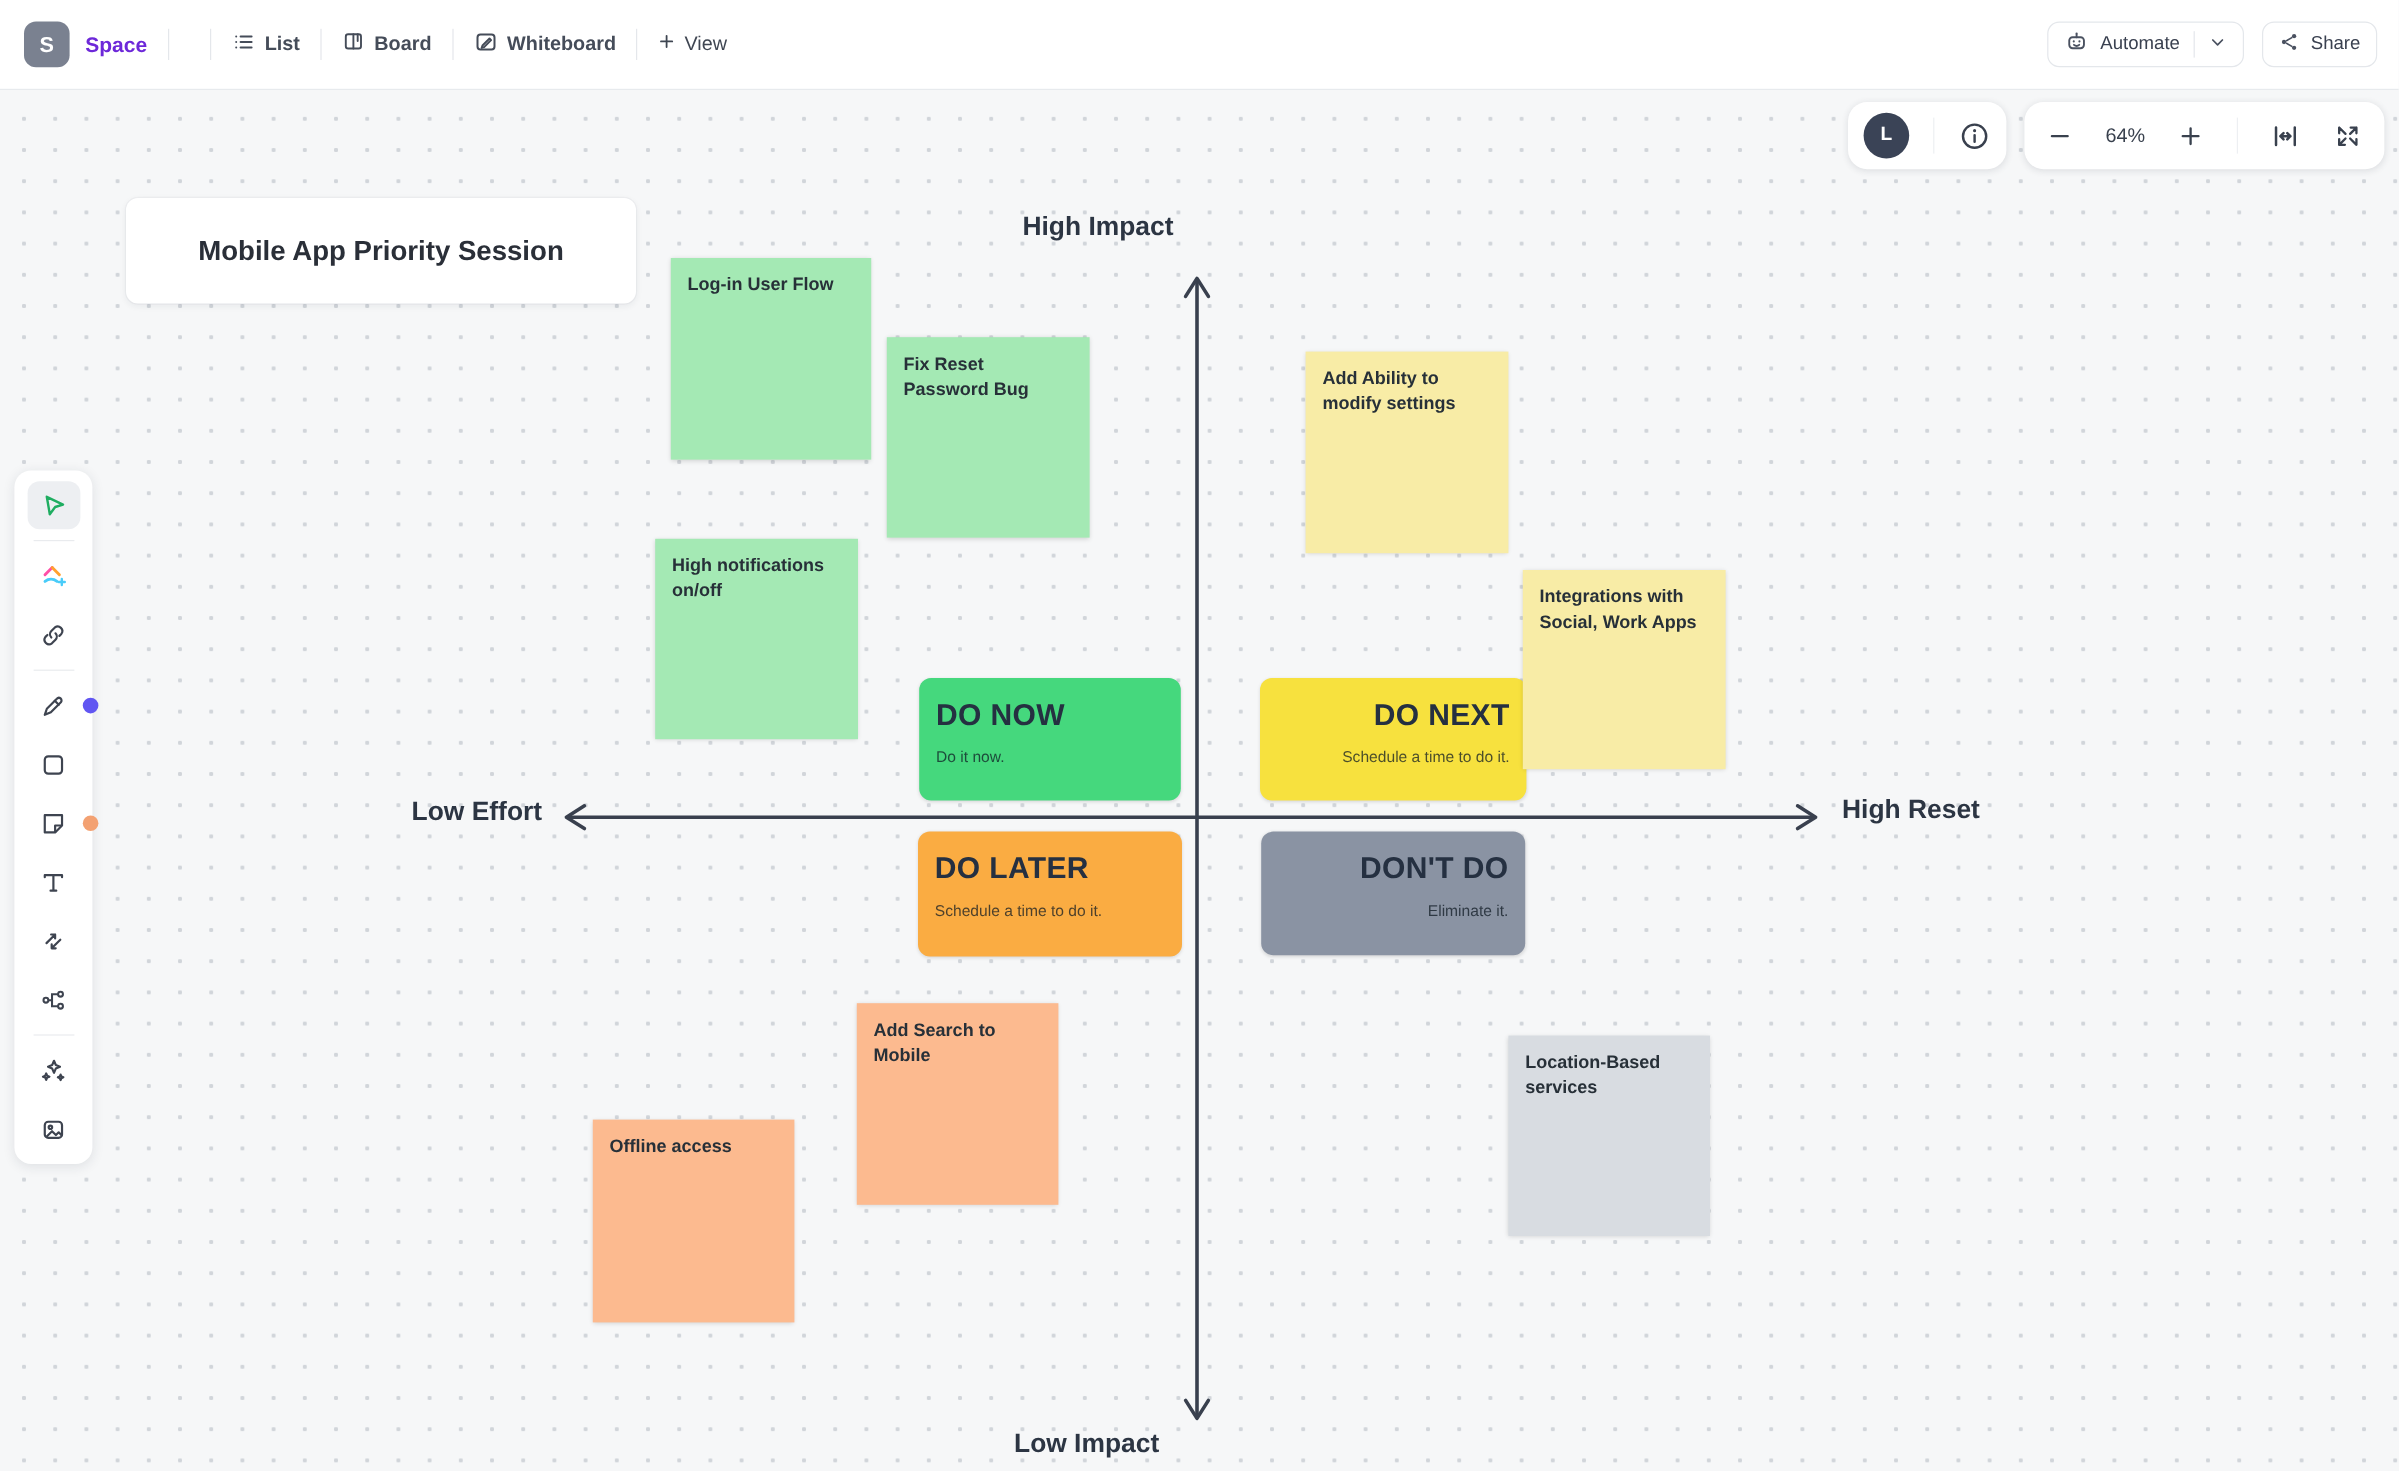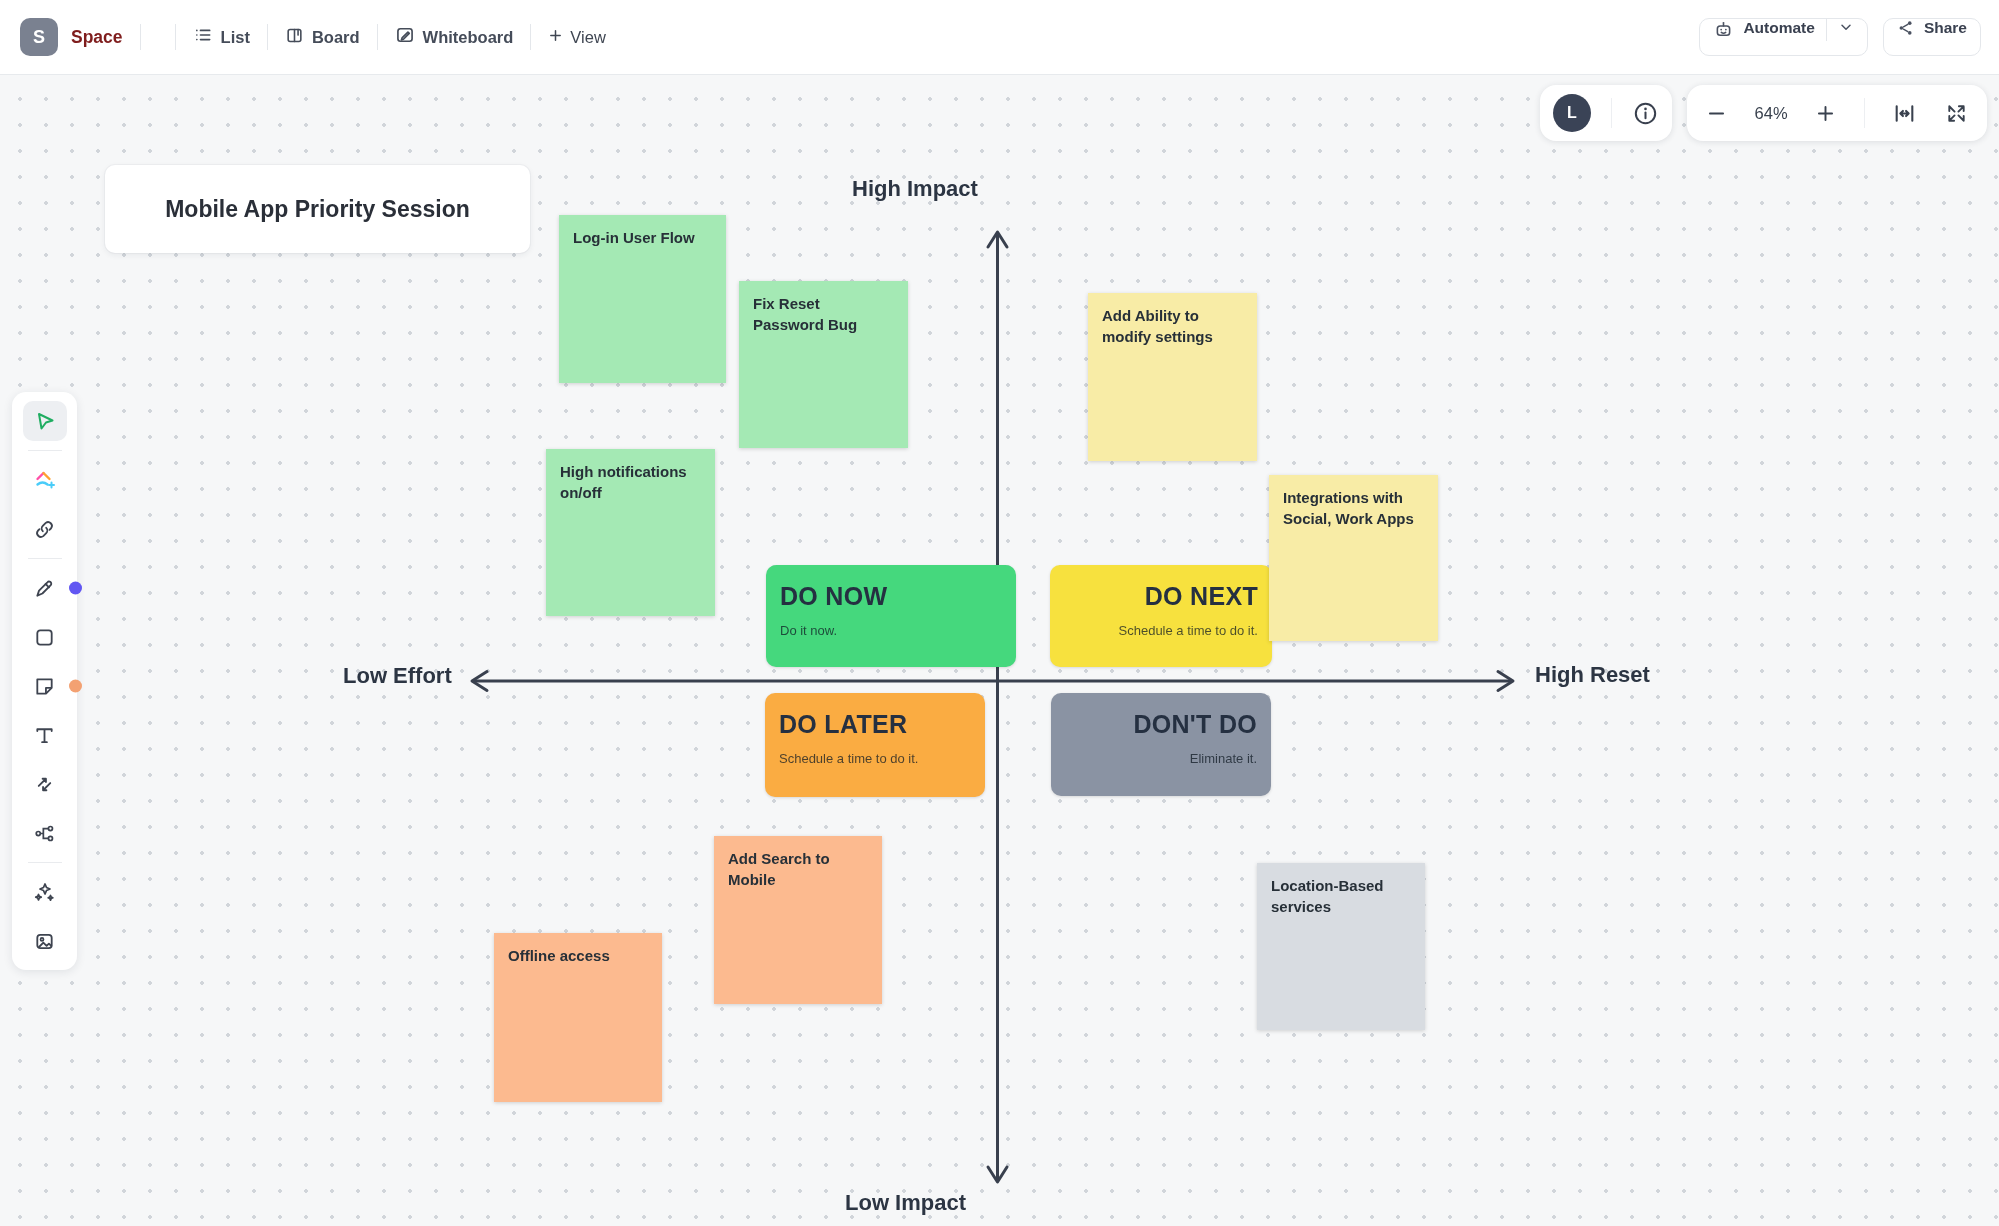--- a/index.html
+++ b/index.html
@@ -7,35 +7,35 @@
   body { font-family:"Liberation Sans","DejaVu Sans",sans-serif; background:#F6F7F8; color:#2B3140; }
   .app { position:relative; width:1999px; height:1226px; }
 
   
   header.topbar {
     position:absolute; top:0; left:0; right:0; height:75px; background:#FFFFFF;
     border-bottom:1px solid #E7EAED; display:flex; align-items:center; padding:0 18px 0 20px; z-index:20;
   }
   .ws-logo { width:38px; height:38px; border-radius:10px; background:#7A8190; color:#fff;
     display:flex; align-items:center; justify-content:center; font-size:18px; font-weight:700; }
-  .ws-name { margin-left:13px; font-size:17.5px; font-weight:700; color:#7f1d1d; }
+  .ws-name { margin-left:13px; font-size:17.5px; font-weight:700; color:#6d28d9; }
   .vsep { width:1px; height:26px; background:#E4E7EB; margin:0 17px; }
   .tabs { display:flex; align-items:center; height:75px; }
   .tab { position:relative; display:flex; align-items:center; gap:8px; height:75px;
     font-size:16.5px; font-weight:600; color:#454C59; cursor:pointer; white-space:nowrap; }
   .tab svg { flex:0 0 auto; }
   .tab.active { color:#1CA95F; }
   .tab.active .underline { position:absolute; left:-6px; right:-6px; bottom:-1px; height:4px;
     border-radius:3px; background:#23B15D; }
   .tab .pin { position:absolute; left:-7px; top:16px; }
   .tab.add-view { font-weight:500; color:#3F4652; gap:7px; }
   .header-right { margin-left:auto; display:flex; align-items:center; gap:15px; }
-  .hbtn { display:flex; gap:9px; height:38px; padding:0 13px;
+  .hbtn { display:flex; align-items:center; gap:9px; height:38px; padding:0 13px;
     background:#fff; border:1px solid #E4E7EB; border-radius:10px; font-size:15.5px;
-    font-weight:700; color:#3A4150; cursor:pointer; }
+    font-weight:400; color:#3A4150; cursor:pointer; }
   .hbtn .inner-sep { width:1px; height:22px; background:#E4E7EB; margin:0 2px; }
 
   
   .canvas { position:absolute; left:0; top:75px; width:1999px; height:1151px;
     background-color:#F6F7F8;
     background-image:radial-gradient(circle,#D1D5DA 1.6px,transparent 2px);
     background-size:26px 26px; background-position:7px 11px; }
   svg.axes { position:absolute; left:0; top:0; pointer-events:none; }
   .axis-label { position:absolute; font-size:22px; font-weight:600; color:#2C3543; }
   .axis-label.center { width:300px; text-align:left; }
@@ -185,21 +185,21 @@
     <div class="axis-label center" style="left:852px; top:101px;">High Impact</div>
     <div class="axis-label center" style="left:845px; top:1115px;">Low Impact</div>
     <div class="axis-label" style="left:343px; top:588px;">Low Effort</div>
     <div class="axis-label" style="left:1535px; top:587px;">High Reset</div>
 
     <div class="board-title">
       <span>Mobile App Priority Session</span>
     </div>
 
     <div id="quadrants">
-        <div class="quad" style="left: 766px; top: 490px; width: 250px; height: 102px; background: rgb(69, 216, 125);">
+        <div class="quad" style="left: 766px; top: 490px; width: 218px; height: 102px; background: rgb(69, 216, 125);">
           <div class="q-title">DO NOW</div>
           <div class="q-sub">Do it now.</div>
         </div>
         <div class="quad right" style="left: 1010px; top: 490px; width: 222px; height: 102px; background: rgb(247, 225, 62);">
           <div class="q-title">DO NEXT</div>
           <div class="q-sub">Schedule a time to do it.</div>
         </div>
         <div class="quad" style="left: 765px; top: 618px; width: 220px; height: 104px; background: rgb(250, 172, 66);">
           <div class="q-title">DO LATER</div>
           <div class="q-sub">Schedule a time to do it.</div>

